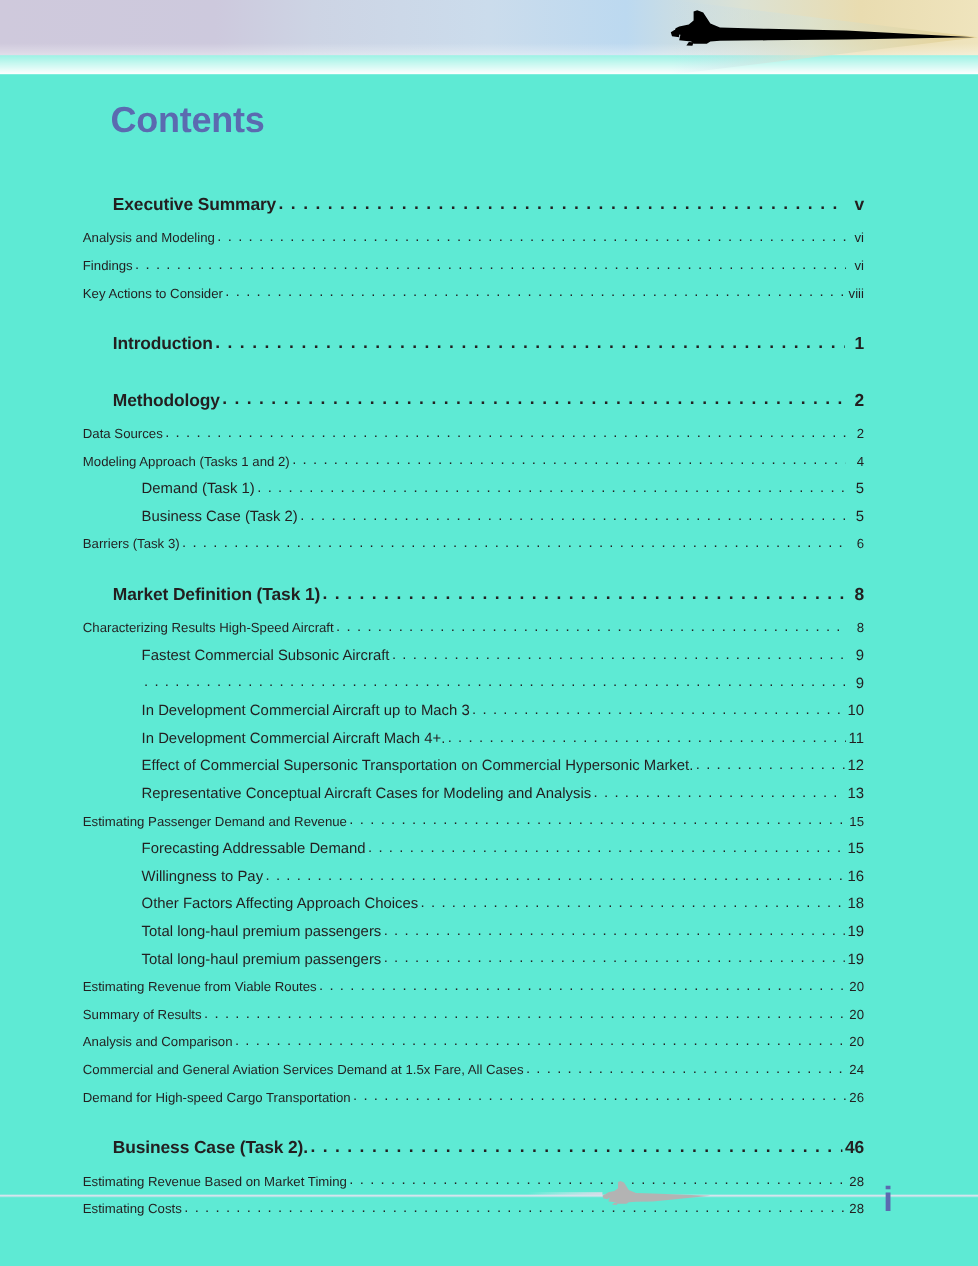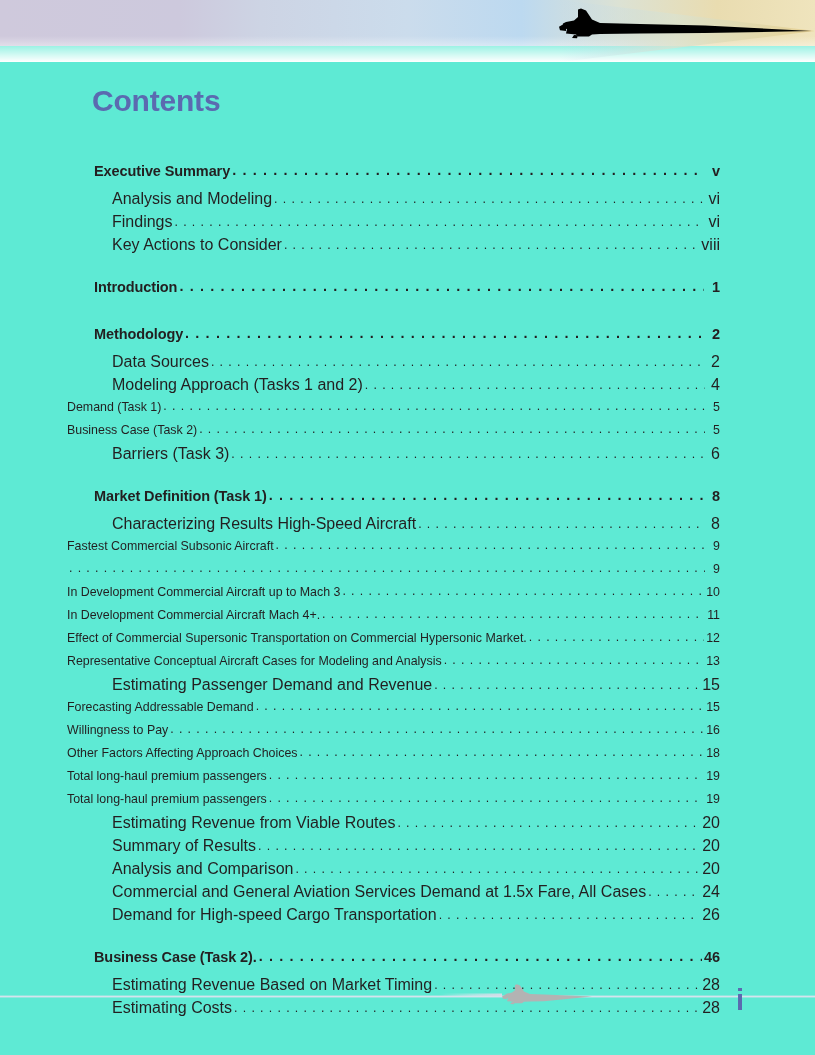--- a/index.html
+++ b/index.html
@@ -93,34 +93,34 @@
     padding-left: 94px;
     height: 31px;
     line-height: 31px;
     letter-spacing: -0.1px;
   }
   .lvl1 .leader::after { letter-spacing: 1.1px; font-size: 14.5px; }
   .lvl1 .pageno { min-width: 14px; }
 
   
   .lvl2 {
-    font-size: 16px;
+    font-size: 11px;
     font-weight: normal;
-    padding-left: 112px;
+    padding-left: 69px;
     height: 23px;
     line-height: 23px;
   }
   .lvl2 .leader::after { font-size: 12.4px; letter-spacing: 0.9px; }
   .lvl2 .pageno { min-width: 13px; }
 
   
   .lvl3 {
     font-size: 12.4px;
     font-weight: normal;
-    padding-left: 67px;
+    padding-left: 118px;
     height: 23px;
     line-height: 23px;
   }
   .lvl3 .leader::after { font-size: 12.4px; letter-spacing: 0.9px; }
   .lvl3 .pageno { min-width: 13px; }
 
   
   .gap-before { margin-top: 16px; }
 
   

